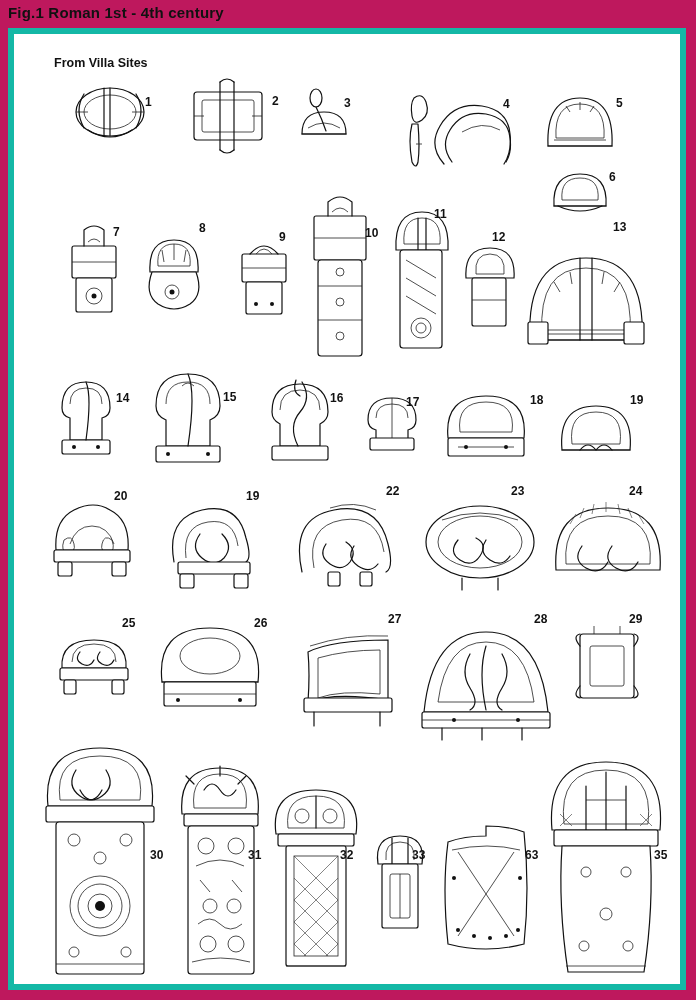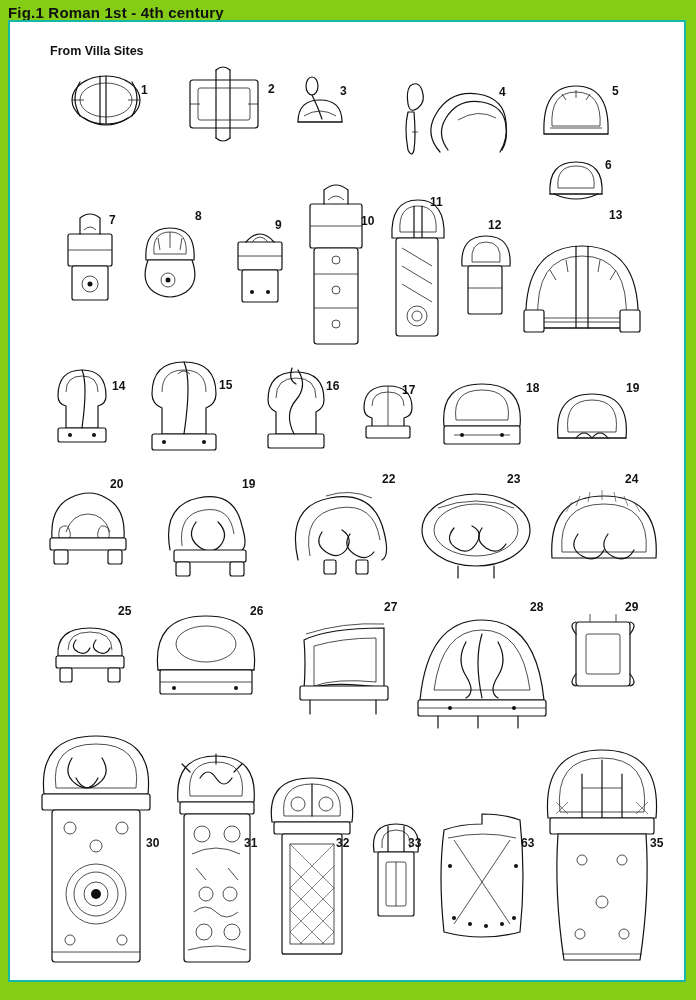--- a/index.html
+++ b/index.html
@@ -12,39 +12,39 @@
     height: 1000px;
     font-family: "Liberation Sans", sans-serif;
     color: #000000;
     position: relative;
     overflow: hidden;
   }
   #page {
     position: relative;
     width: 696px;
     height: 1000px;
-    background: #84cc16;
+    background: #be185d;
     text-align: center;
   }
   #fig-title {
     position: absolute;
     left: 8px;
     top: 4px;
     font-size: 15px;
     font-weight: bold;
     letter-spacing: 0.2px;
     color: #111;
   }
   #plate {
     position: absolute;
     left: 8px;
-    top: 20px;
+    top: 28px;
     width: 678px;
     height: 962px;
-    border: 2px solid #14b8a6;
+    border: 6px solid #14b8a6;
     background: #ffffff;
     box-sizing: border-box;
     overflow: hidden;
   }
   .section-label {
     position: absolute;
     font-size: 12.5px;
     font-weight: bold;
     color: #111;
     white-space: nowrap;

